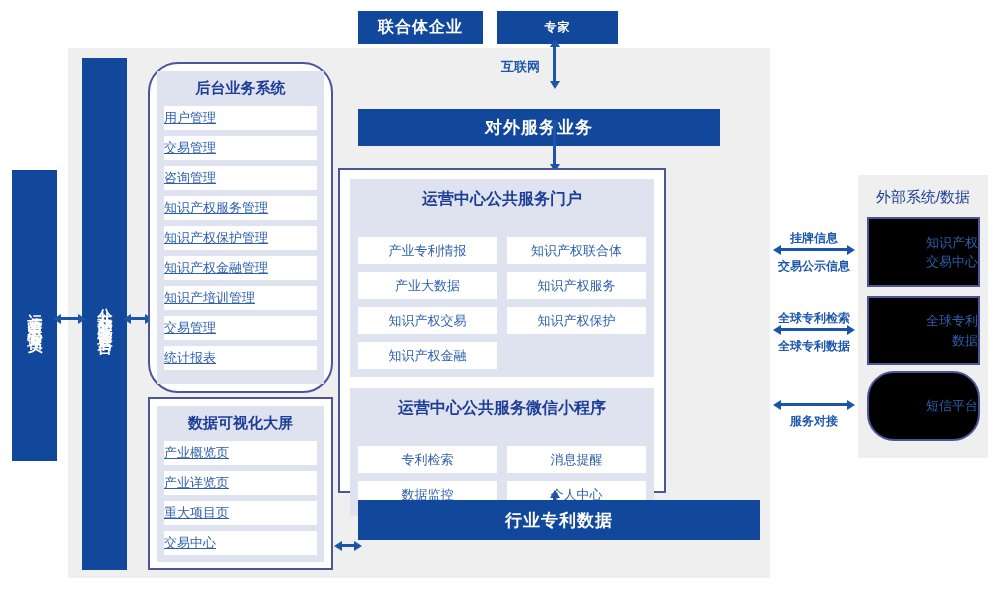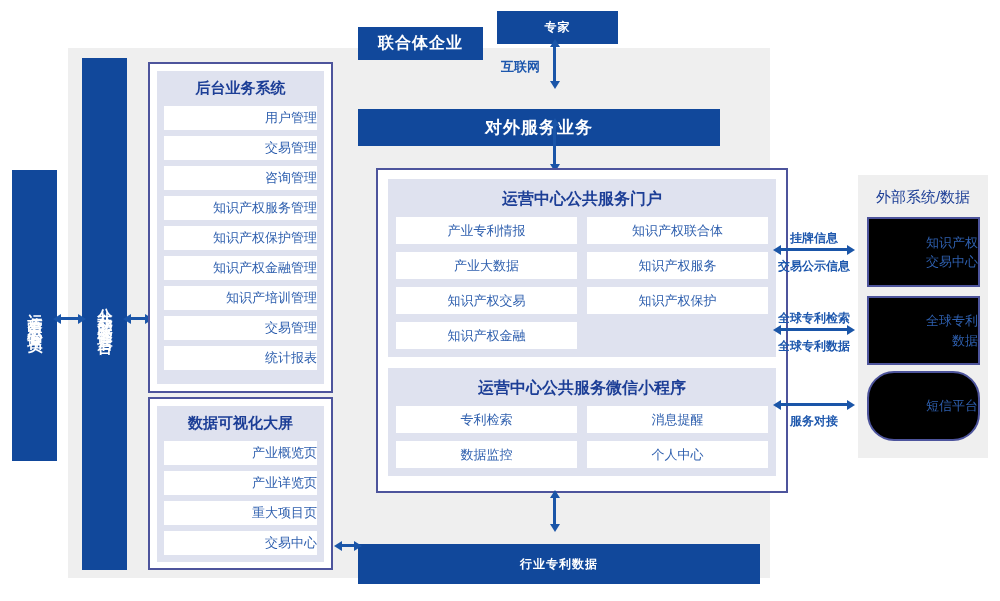--- a/index.html
+++ b/index.html
@@ -14,28 +14,28 @@
 
   .vbar { position:absolute; background:#11489b; color:#ffffff; font-weight:bold; font-size:15px;
           writing-mode:vertical-rl; text-orientation:upright; letter-spacing:4px;
           display:flex; align-items:center; justify-content:center; }
 
   
   .box { position:absolute; background:#ffffff; border:2px solid #4d549c;
          display:flex; flex-direction:column; padding:7px; }
   .lav { background:#dfe2ef; flex:1; padding:4px 7px 7px; display:flex; flex-direction:column; }
   .lav-title { text-align:center; color:#1c3e96; font-weight:bold; font-size:15px; padding:4px 0 2px; }
-  .row-item { background:#ffffff; color:#2e5fae; font-size:13px; text-align:right;
-              height:24px; line-height:24px; margin-top:6px; }
+  .row-item { background:#ffffff; color:#2e5fae; font-size:13px; text-align:left;
+              height:24px; line-height:24px; margin-top:6px;text-decoration:underline; }
 
   .centerbox { position:absolute; background:#ffffff; border:2px solid #4d549c;
                display:flex; flex-direction:column; padding:9px 10px; gap:11px; }
   .cpanel { background:#dfe2ef; padding:5px 8px 8px; }
   .cpanel-title { text-align:center; color:#1c3e96; font-weight:bold; font-size:16px; padding:5px 0 7px; }
-  .grid2 { display:grid; grid-template-columns:1fr 1fr; gap:8px 10px; }
+  .grid2 { display:grid; grid-template-columns:1fr 1fr; gap:8px 10px;margin-top:20px; }
   .cell { background:#ffffff; color:#2e5fae; font-size:13px; text-align:center; height:27px; line-height:27px; }
 
   .extbox { position:absolute; background:#000000; border:2px solid #4d549c; color:#2e5fae;
             font-size:13px; line-height:1.5; display:flex; flex-direction:column;
             align-items:flex-end; justify-content:center; text-align:center; }
   .ext-title { position:absolute; color:#1c3e96; font-weight:normal; font-size:15px; text-align:center; }
 
   .alabel { position:absolute; color:#1d57ad; font-size:12px; font-weight:bold; text-align:center; }
   .small-label { position:absolute; color:#1d57ad; font-size:13px; font-weight:bold; }
 
@@ -53,35 +53,35 @@
   .av::after  { bottom:-8px; border-top:8px solid #1a55a8; }
 </style>
 </head>
 <body>
 
 <div class="canvas">
 
   <div class="graypanel" style="left:68px; top:48px; width:702px; height:530px;"></div>
   <div class="graypanel" style="left:858px; top:175px; width:130px; height:283px;"></div>
 
-  <div class="bluebox" style="left:358px; top:11px; width:125px; height:33px; font-size:16px;margin-top:16px;">联合体企业</div>
+  <div class="bluebox" style="left:358px; top:11px; width:125px; height:33px; font-size:16px;">联合体企业</div>
   <div class="bluebox" style="left:497px; top:11px; width:121px; height:33px; font-size:12px;">专家</div>
 
   <div class="small-label" style="left:486px; top:58px; width:54px; text-align:right;">互联网</div>
   <div class="av" style="left:553px; top:47px; height:34px;"></div>
 
   <div class="bluebox" style="left:358px; top:84px; width:362px; height:37px; font-size:17px;margin-top:25px;">对外服务业务</div>
   <div class="av" style="left:553px; top:126px; height:38px;"></div>
 
   <div class="vbar" style="left:12px; top:170px; width:45px; height:291px;">运营中心管理员</div>
   <div class="vbar" style="left:82px; top:58px; width:45px; height:512px;">公共功能及管理后台</div>
   <div class="ah" style="left:61px; top:317px; width:17px;"></div>
   <div class="ah" style="left:131px; top:317px; width:14px;"></div>
 
-  <div class="box" style="left:148px; top:62px; width:185px; height:331px;">
+  <div class="box" style="left:148px; top:62px; width:185px; height:331px;border-radius:30px;">
     <div class="lav">
       <div class="lav-title">后台业务系统</div>
       <div class="row-item">用户管理</div>
       <div class="row-item">交易管理</div>
       <div class="row-item">咨询管理</div>
       <div class="row-item">知识产权服务管理</div>
       <div class="row-item">知识产权保护管理</div>
       <div class="row-item">知识产权金融管理</div>
       <div class="row-item">知识产培训管理</div>
       <div class="row-item">交易管理</div>
@@ -92,21 +92,21 @@
   <div class="box" style="left:148px; top:397px; width:185px; height:173px;">
     <div class="lav">
       <div class="lav-title">数据可视化大屏</div>
       <div class="row-item">产业概览页</div>
       <div class="row-item">产业详览页</div>
       <div class="row-item">重大项目页</div>
       <div class="row-item">交易中心</div>
     </div>
   </div>
 
-  <div class="centerbox" style="left:376px; top:168px; width:412px; height:325px;">
+  <div class="centerbox" style="left:338px; top:168px; width:328px; height:325px;justify-content:space-between;">
     <div class="cpanel">
       <div class="cpanel-title">运营中心公共服务门户</div>
       <div class="grid2">
         <div class="cell">产业专利情报</div>
         <div class="cell">知识产权联合体</div>
         <div class="cell">产业大数据</div>
         <div class="cell">知识产权服务</div>
         <div class="cell">知识产权交易</div>
         <div class="cell">知识产权保护</div>
         <div class="cell">知识产权金融</div>
@@ -117,21 +117,21 @@
       <div class="grid2">
         <div class="cell">专利检索</div>
         <div class="cell">消息提醒</div>
         <div class="cell">数据监控</div>
         <div class="cell">个人中心</div>
       </div>
     </div>
   </div>
 
   <div class="av" style="left:553px; top:498px; height:26px;"></div>
-  <div class="bluebox" style="left:358px; top:544px; width:402px; height:40px; font-size:12px;">行业专利数据</div>
+  <div class="bluebox" style="left:358px; top:500px; width:402px; height:40px; font-size:17px;">行业专利数据</div>
   <div class="ah" style="left:342px; top:544px; width:12px;"></div>
 
   <div class="ext-title" style="left:860px; top:188px; width:126px;">外部系统/数据</div>
 
   <div class="extbox" style="left:867px; top:217px; width:113px; height:70px;">
     <div>知识产权</div>
     <div>交易中心</div>
   </div>
   <div class="extbox" style="left:867px; top:296px; width:113px; height:69px;padding-left:12px;">
     <div>全球专利</div>

